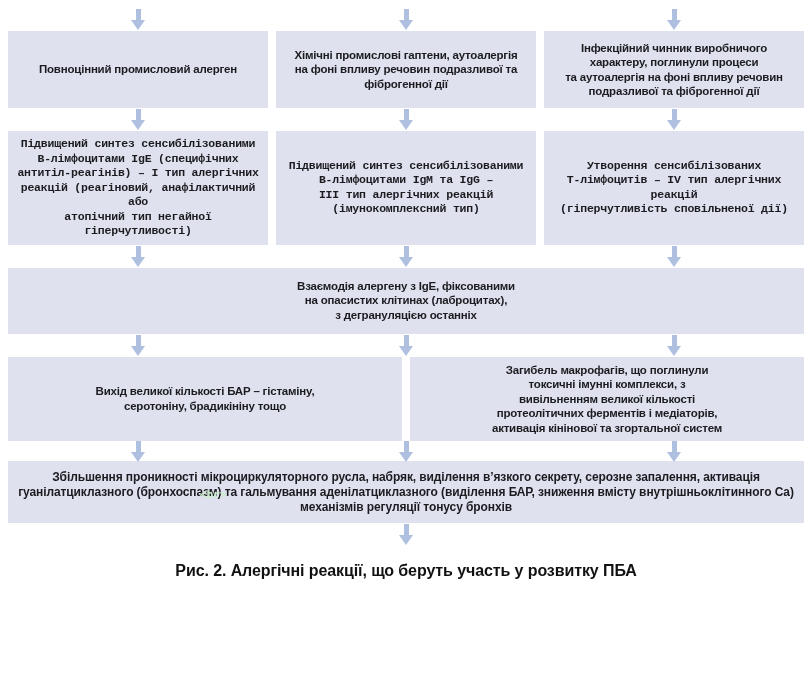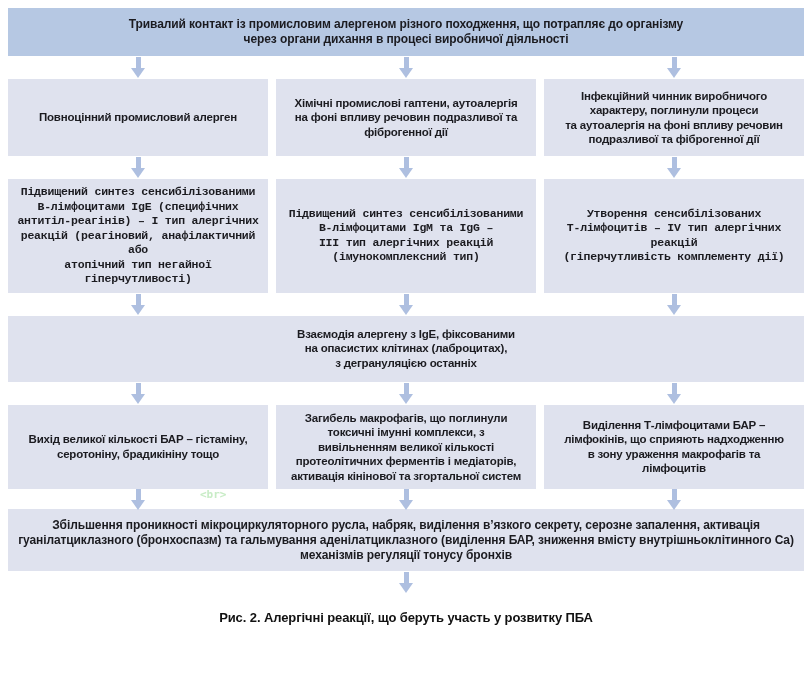--- a/index.html
+++ b/index.html
@@ -72,43 +72,39 @@
   .arrow .stem{width:5px;height:11px;background:var(--arrow);}
   .arrow .head{
     width:0;height:0;
     border-left:7px solid transparent;
     border-right:7px solid transparent;
     border-top:10px solid var(--arrow);
   }
   .caption{
     margin-top:16px;
     text-align:center;
-    font-size:13px;
+    font-size:16px;
     font-weight:bold;
     color:var(--caption);
     letter-spacing:-0.1px;
   }
   .artifact{
     position:absolute;
     left:200px;top:488px;
     font-family:"DejaVu Sans Mono", monospace;
     font-size:11px;
     color:var(--artifact-green);
     font-weight:bold;
   }
 </style>
 </head>
 <body>
 
 <div class="page">
 
-  <div class="box top-box">
-    <div class="box-text">Тривалий контакт із промисловим алергеном різного походження, що потрапляє до організму
-через органи дихання в процесі виробничої діяльності</div>
-  </div>
 
   <div class="arrow-row">
     <div class="cell">
         <div class="arrow">
           <div class="stem"></div>
           <div class="head"></div>
         </div>
       </div>
     <div class="cell">
         <div class="arrow">
@@ -172,21 +168,21 @@
       </div>
     <div class="box">
         <div class="box-text">Підвищений синтез сенсибілізованими
 В-лімфоцитами IgM та IgG –
 ІІІ тип алергічних реакцій
 (імунокомплексний тип)</div>
       </div>
     <div class="box">
         <div class="box-text">Утворення сенсибілізованих
 Т-лімфоцитів – IV тип алергічних реакцій
-(гіперчутливість комплементу дії)</div>
+(гіперчутливість сповільненої дії)</div>
       </div>
   </div>
 
   <div class="arrow-row">
     <div class="cell">
         <div class="arrow">
           <div class="stem"></div>
           <div class="head"></div>
         </div>
       </div>
@@ -238,26 +234,20 @@
         <div class="box-text">Вихід великої кількості БАР – гістаміну,
 серотоніну, брадикініну тощо</div>
       </div>
     <div class="box">
         <div class="box-text">Загибель макрофагів, що поглинули
 токсичні імунні комплекси, з
 вивільненням великої кількості
 протеолітичних ферментів і медіаторів,
 активація кінінової та згортальної систем</div>
       </div>
-    <div class="box">
-        <div class="box-text">Виділення Т-лімфоцитами БАР –
-лімфокінів, що сприяють надходженню
-в зону ураження макрофагів та
-лімфоцитів</div>
-      </div>
   </div>
 
   <div class="arrow-row" style="height:20px;">
     <div class="cell">
         <div class="arrow">
           <div class="stem"></div>
           <div class="head"></div>
         </div>
       </div>
     <div class="cell">

